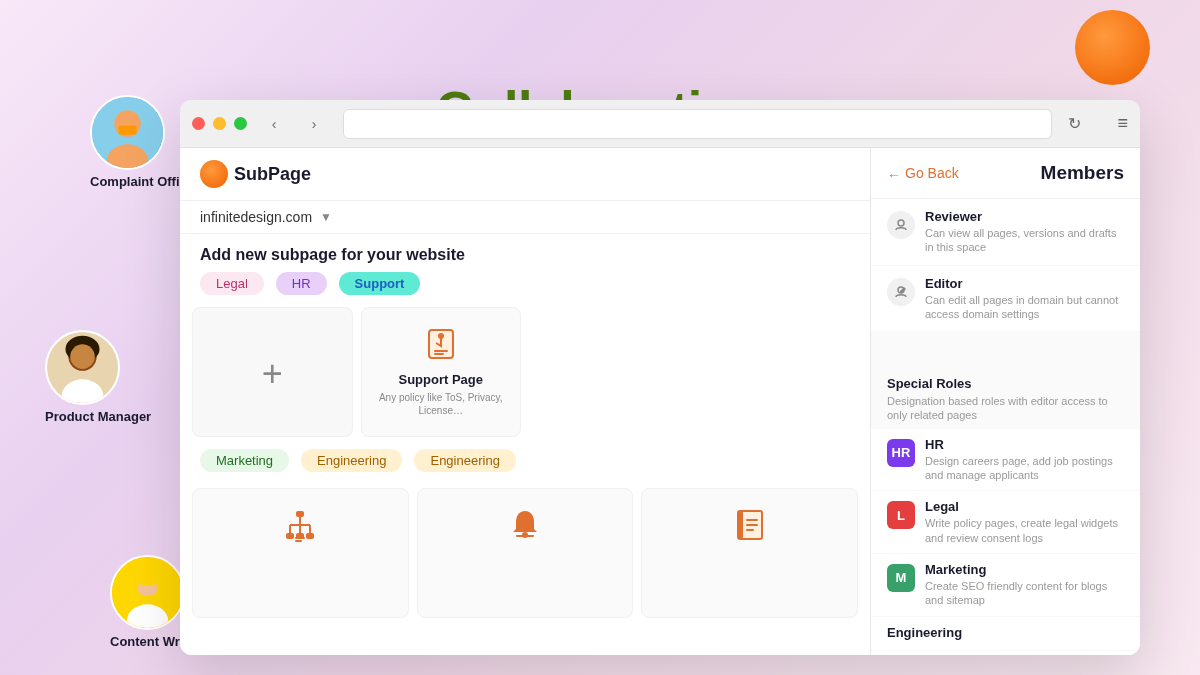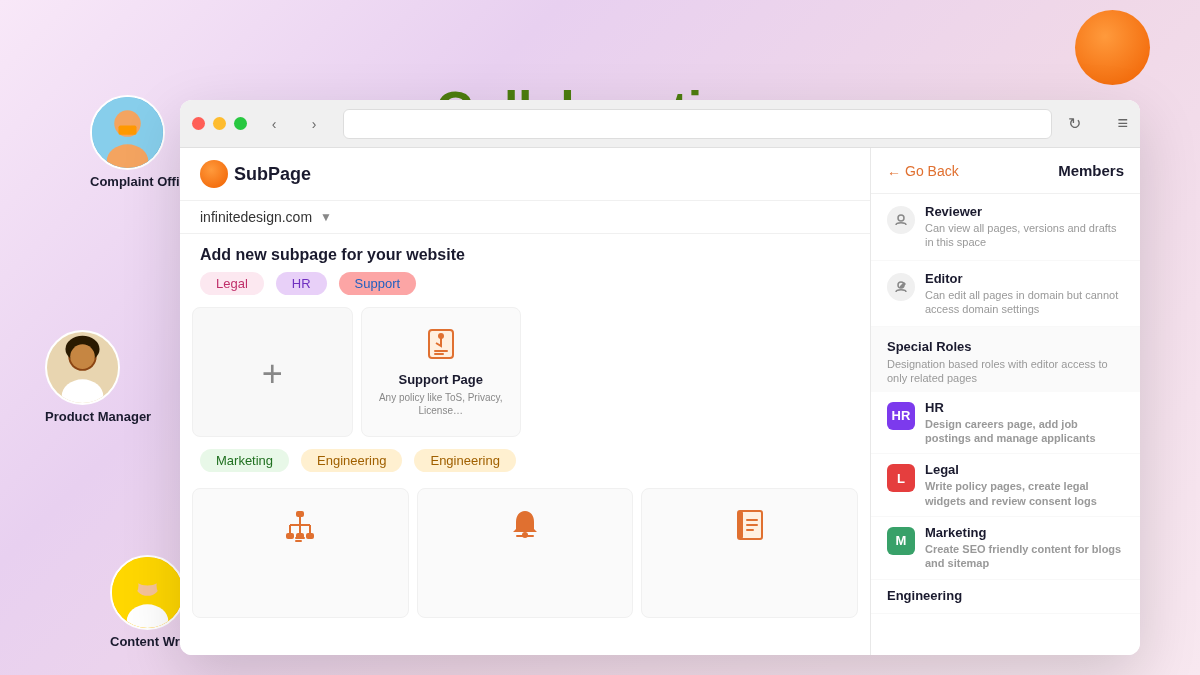--- a/index.html
+++ b/index.html
@@ -229,21 +229,21 @@
       margin-bottom: 8px;
     }
     .cat-tab {
       padding: 4px 16px;
       border-radius: 16px;
       font-size: 13px;
       font-weight: 500;
     }
     .cat-legal { background: #fce8f0; color: #c0306a; }
     .cat-hr { background: #e8d0f8; color: #7030c0; }
-    .cat-support { background: #fca5a5; color: #2060c0; }
+    .cat-support { background: #5eead4; color: #2060c0; font-weight: bold; }
 
     
     .page-grid {
       display: grid;
       grid-template-columns: repeat(4, 1fr);
       gap: 0;
       padding: 0 8px;
     }
     .page-card {
       border: 1px solid #f0f0f0;
@@ -326,21 +326,21 @@
     .go-back-btn {
       display: flex;
       align-items: center;
       gap: 4px;
       color: #e07030;
       font-size: 14px;
       font-weight: 500;
       cursor: pointer;
     }
     .members-title {
-      font-size: 15px;
+      font-size: 19px;
       font-weight: 600;
       color: #1a1a2e;
     }
 
     .role-item {
       display: flex;
       align-items: flex-start;
       gap: 10px;
       padding: 10px 16px;
       border-bottom: 1px solid #f8f8f8;
@@ -373,20 +373,21 @@
 
     .special-roles-header {
       padding: 12px 16px 6px;
       background: #fafafa;
     }
     .special-roles-title {
       font-size: 13px;
       font-weight: 700;
       color: #1a1a2e;
       margin-bottom: 3px;
+      margin-top: 32px;
     }
     .special-roles-desc {
       font-size: 11px;
       color: #999;
       line-height: 1.3;
     }
 
     .special-role-item {
       display: flex;
       align-items: flex-start;
@@ -416,21 +417,20 @@
     .special-role-name {
       font-size: 13px;
       font-weight: 600;
       color: #1a1a2e;
       margin-bottom: 2px;
     }
     .special-role-desc {
       font-size: 11px;
       color: #999;
       line-height: 1.3;
-      font-weight: bold;
     }
   </style>
 </head>
 <body>
 
 <h1 class="page-title">Collaboration</h1>
 
 <div class="orange-circle"></div>
 
 <div class="avatar-complaint">

